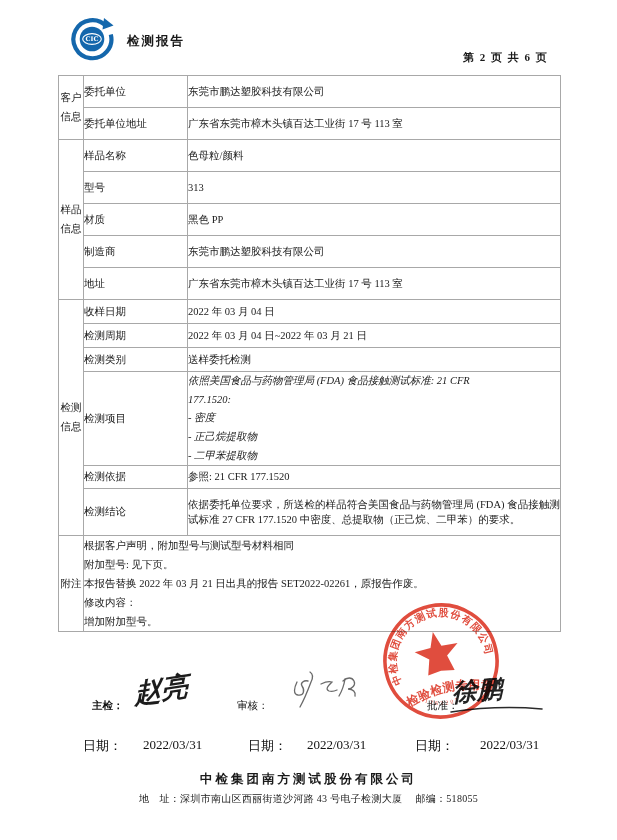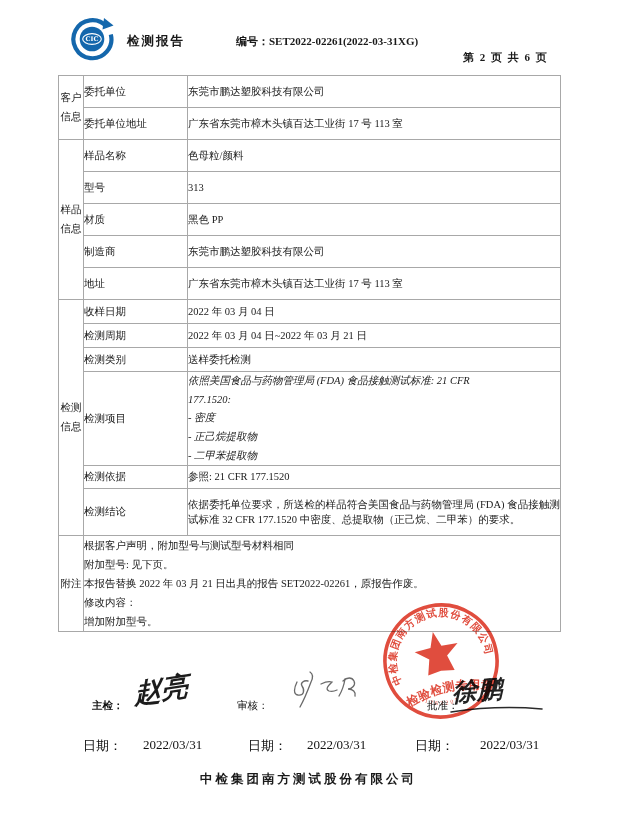--- a/index.html
+++ b/index.html
@@ -55,21 +55,20 @@
 <div class="page">
 
   <svg class="hdr-logo" width="46" height="50" viewBox="0 0 46 50">
     <path d="M 37.5,13.5 A 19,19 0 1 0 41.8,21.5" stroke="#1467ac" stroke-width="4.2" fill="none"></path>
     <polygon points="35,5 44.5,12.5 33.5,16.5" fill="#1467ac"></polygon>
     <circle cx="23" cy="26" r="12.3" fill="#1467ac"></circle>
     <ellipse cx="23" cy="26" rx="9.3" ry="5.4" fill="none" stroke="#ffffff" stroke-width="1.1"></ellipse>
     <text x="23" y="28.4" text-anchor="middle" font-size="6.3" font-weight="bold" fill="#ffffff" font-family="'DejaVu Serif',serif">CIC</text>
   </svg>
   <div class="hdr-title">检测报告</div>
-  <div class="hdr-no"><span>编号：</span><span>SET2022-02261(2022-03-31XG)</span></div>
   <div class="hdr-page">第 2 页 共 6 页</div>
 
   <table class="rpt">
     <colgroup>
         <col style="width:25px">
         <col style="width:104px">
         <col style="width:373px">
       </colgroup>
     <tbody>
 
@@ -128,21 +127,21 @@
 - 密度
 - 正己烷提取物
 - 二甲苯提取物</td>
     </tr>
     <tr style="height:23px">
       <td class="lbl">检测依据</td>
       <td class="val">参照: 21 CFR 177.1520</td>
     </tr>
     <tr style="height:47px">
       <td class="lbl">检测结论</td>
-      <td class="val just">依据委托单位要求，所送检的样品符合美国食品与药物管理局 (FDA) 食品接触测试标准 32 CFR 177.1520 中密度、总提取物（正己烷、二甲苯）的要求。</td>
+      <td class="val just">依据委托单位要求，所送检的样品符合美国食品与药物管理局 (FDA) 食品接触测试标准 27 CFR 177.1520 中密度、总提取物（正己烷、二甲苯）的要求。</td>
     </tr>
 
     <tr style="height:94px">
       <td class="sec">附注</td>
       <td class="note-cell" colspan="2">
         <div class="note-line">根据客户声明，附加型号与测试型号材料相同</div>
         <div class="note-line">附加型号: 见下页。</div>
         <div class="note-line">本报告替换 2022 年 03 月 21 日出具的报告 SET2022-02261，原报告作废。</div>
         <div class="note-line">修改内容：</div>
         <div class="note-line">增加附加型号。</div>
@@ -193,14 +192,15 @@
       <text font-size="12" font-weight="bold" fill="#de3f2f" letter-spacing="0.4" font-family="'Liberation Serif',serif">
         <textPath href="#sealType" startOffset="2%">检验检测专用章</textPath>
       </text>
       <text font-size="5.8" fill="#de3f2f" letter-spacing="2.4" font-family="'Liberation Serif',serif">
         <textPath href="#sealNum" startOffset="8%">1263207</textPath>
       </text>
     </g>
   </svg>
 
   <div class="ft-company">中检集团南方测试股份有限公司</div>
+  <div class="ft-line2">地　址：深圳市南山区西丽街道沙河路 43 号电子检测大厦　 邮编：518055</div>
 
 </div>
 
 </body></html>

